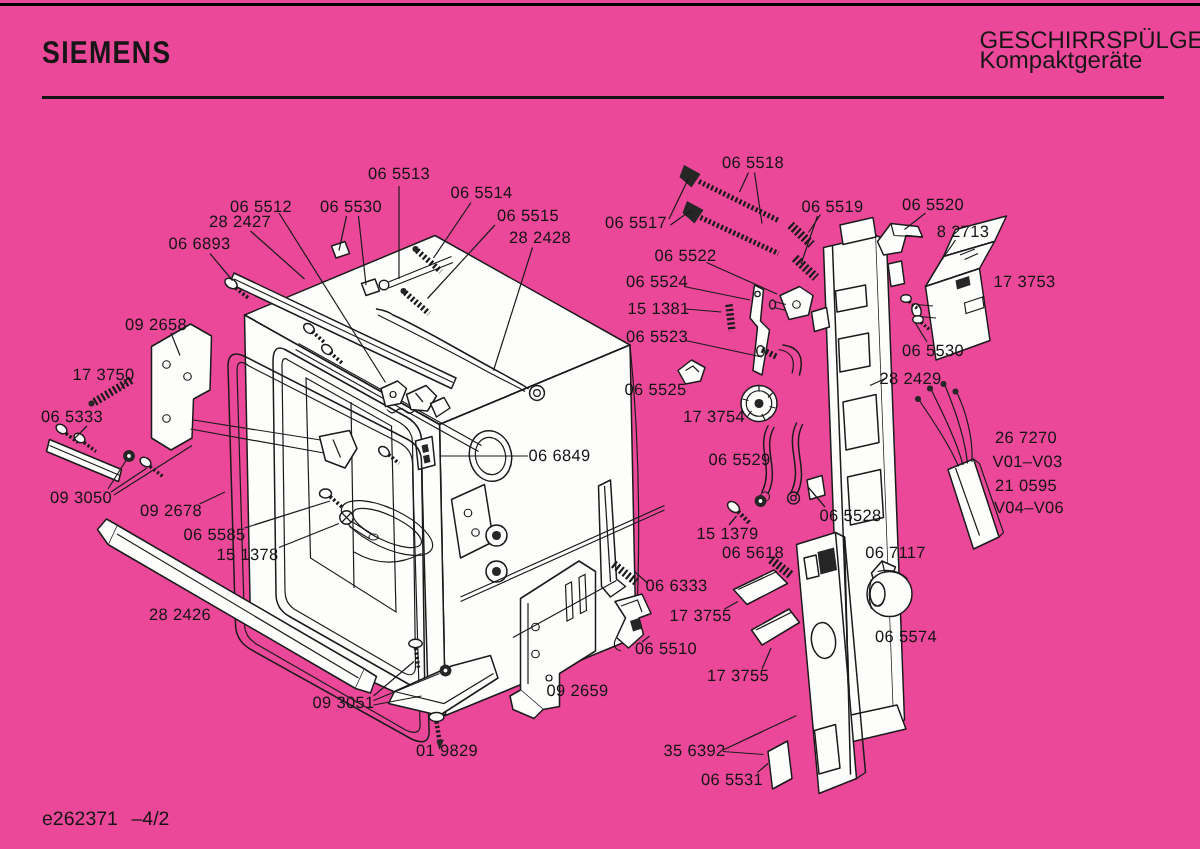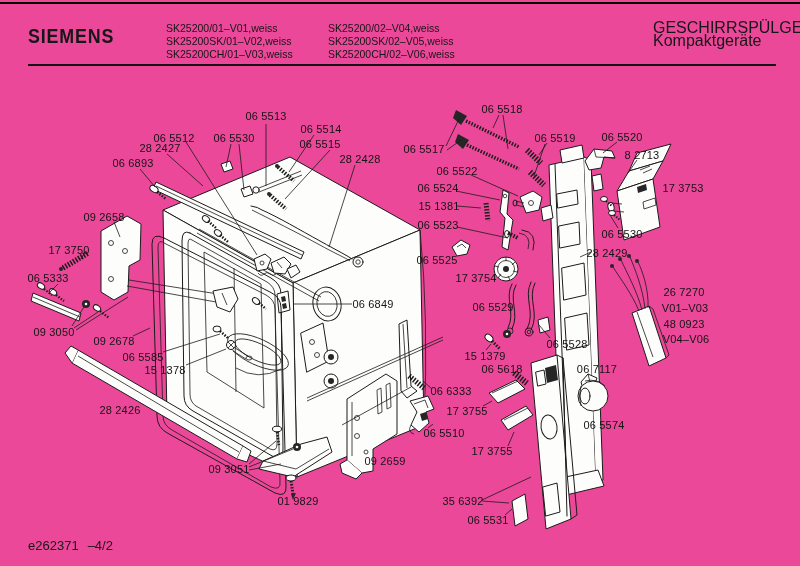--- a/index.html
+++ b/index.html
@@ -26,30 +26,20 @@
   svg .thread{stroke:#1b1b1b;fill:none;stroke-linecap:butt;}
   svg .thin{stroke:#1b1b1b;fill:none;stroke-width:0.8;}
 </style>
 </head>
 <body>
 
 <div class="page" style="background: #ec4899; color: rgb(22, 22, 22); padding-left: 41px;">
   <div class="abs rule-top"></div>
 
   <div class="abs brand">SIEMENS</div>
-  <div class="abs models models-col1">
-    <div>SK25200/01–V01,weiss</div>
-    <div>SK25200SK/01–V02,weiss</div>
-    <div>SK25200CH/01–V03,weiss</div>
-  </div>
-  <div class="abs models models-col2">
-    <div>SK25200/02–V04,weiss</div>
-    <div>SK25200SK/02–V05,weiss</div>
-    <div>SK25200CH/02–V06,weiss</div>
-  </div>
   <div class="abs category">
     <div>GESCHIRRSPÜLGERÄTE</div>
     <div>Kompaktgeräte</div>
   </div>
   <div class="abs rule-header"></div>
 
   <svg id="diagram-svg" width="800" height="566" viewBox="0 0 800 566">
 
     <g>
       <path class="fw" d="M549,165 L584,157 L596,482 L561,492 Z"></path>
@@ -384,39 +374,39 @@
     </g>
   </svg>
 
   <div id="label-layer">
       <div class="part-label" style="left: 266px; top: 116px;">06 5513</div>
       <div class="part-label" style="left: 174px; top: 138px;">06 5512</div>
       <div class="part-label" style="left: 160px; top: 148px;">28 2427</div>
       <div class="part-label" style="left: 234px; top: 138px;">06 5530</div>
       <div class="part-label" style="left: 133px; top: 163px;">06 6893</div>
       <div class="part-label" style="left: 321px; top: 129px;">06 5514</div>
-      <div class="part-label" style="left: 320px; top: 144px;">06 5515</div>
+      <div class="part-label" style="left: 352px; top: 144px;">06 5515</div>
       <div class="part-label" style="left: 360px; top: 159px;">28 2428</div>
       <div class="part-label" style="left: 424px; top: 149px;">06 5517</div>
       <div class="part-label" style="left: 502px; top: 109px;">06 5518</div>
       <div class="part-label" style="left: 555px; top: 138px;">06 5519</div>
       <div class="part-label" style="left: 622px; top: 137px;">06 5520</div>
       <div class="part-label" style="left: 642px; top: 155px;">8 2713</div>
       <div class="part-label" style="left: 683px; top: 188px;">17 3753</div>
       <div class="part-label" style="left: 457px; top: 171px;">06 5522</div>
       <div class="part-label" style="left: 438px; top: 188px;">06 5524</div>
       <div class="part-label" style="left: 439px; top: 206px;">15 1381</div>
       <div class="part-label" style="left: 438px; top: 225px;">06 5523</div>
       <div class="part-label" style="left: 437px; top: 260px;">06 5525</div>
       <div class="part-label" style="left: 476px; top: 278px;">17 3754</div>
       <div class="part-label" style="left: 622px; top: 234px;">06 5530</div>
       <div class="part-label" style="left: 607px; top: 253px;">28 2429</div>
       <div class="part-label" style="left: 684px; top: 292px;">26 7270</div>
       <div class="part-label" style="left: 685px; top: 308px;">V01–V03</div>
-      <div class="part-label" style="left: 684px; top: 324px;">48 0923</div>
+      <div class="part-label" style="left: 684px; top: 324px;">21 0595</div>
       <div class="part-label" style="left: 686px; top: 339px;">V04–V06</div>
       <div class="part-label" style="left: 104px; top: 217px;">09 2658</div>
       <div class="part-label" style="left: 69px; top: 250px;">17 3750</div>
       <div class="part-label" style="left: 48px; top: 278px;">06 5333</div>
       <div class="part-label" style="left: 54px; top: 332px;">09 3050</div>
       <div class="part-label" style="left: 114px; top: 341px;">09 2678</div>
       <div class="part-label" style="left: 143px; top: 357px;">06 5585</div>
       <div class="part-label" style="left: 165px; top: 370px;">15 1378</div>
       <div class="part-label" style="left: 120px; top: 410px;">28 2426</div>
       <div class="part-label" style="left: 373px; top: 304px;">06 6849</div>

